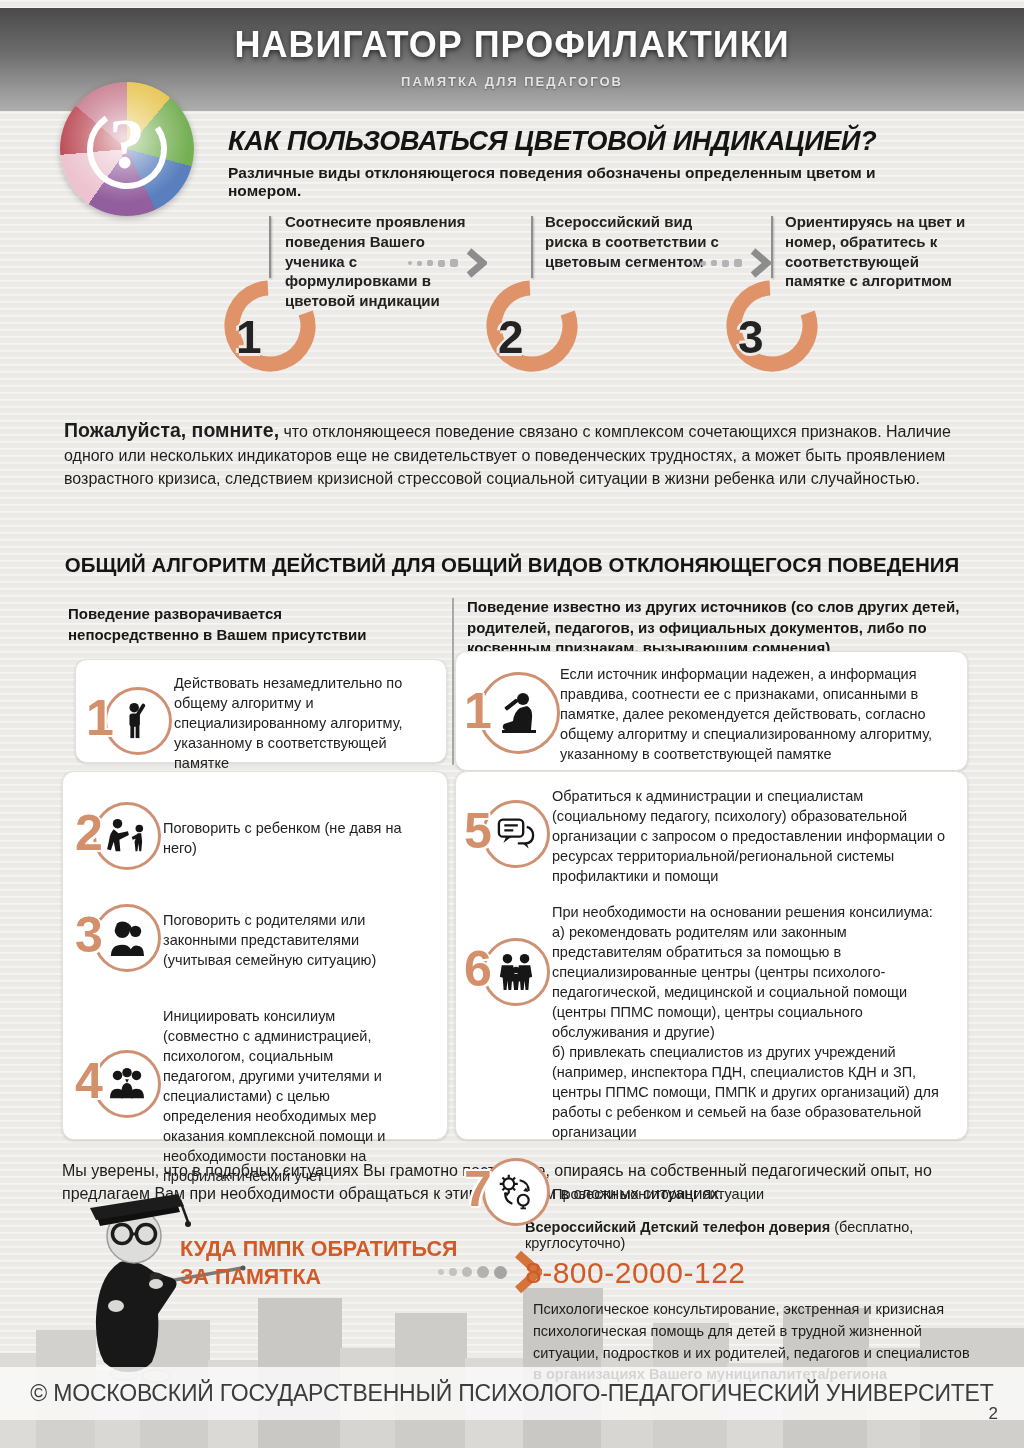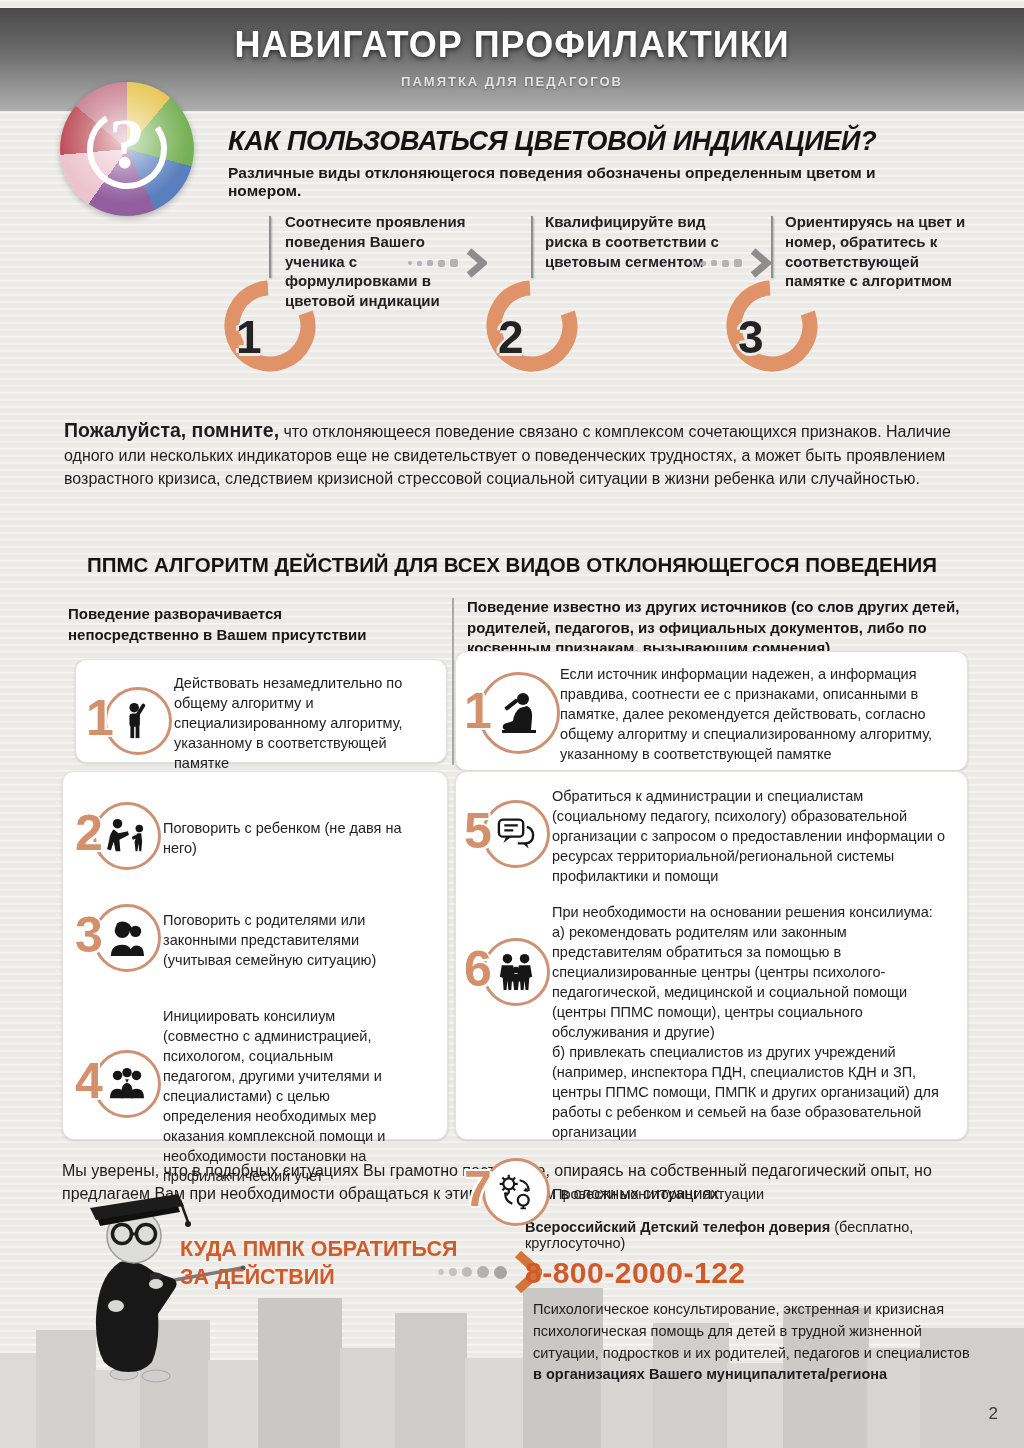--- a/index.html
+++ b/index.html
@@ -66,21 +66,21 @@
   .marker.big{flex:0 0 96px;height:92px;}
   .marker.big .mcircle{width:76px;height:76px;left:14px;top:4px;}
   .mnum{position:absolute;left:0px;top:8px;z-index:2;font-size:50px;font-weight:bold;color:#d3906a;line-height:1;
     text-shadow:2px 0 0 #fff,-2px 0 0 #fff,0 2px 0 #fff,0 -2px 0 #fff,2px 2px 0 #fff,-2px -2px 0 #fff;}
   .marker.big .mnum{top:18px;}
   
   .closing{position:absolute;left:62px;top:1144px;width:912px;font-size:16px;color:#1d1d1d;line-height:1.42;}
   .help-hdr{position:absolute;left:180px;top:1236px;font-size:21.5px;font-weight:bold;color:#d15b28;line-height:1.3;}
   .hotline{position:absolute;left:525px;top:1219px;width:448px;}
   .hotline .ln1{font-size:14.5px;color:#1c1c1c;}
-  .hotline .phone{margin-top:5px;font-size:30px;font-weight:bold;color:#d15b28;letter-spacing:.5px;}
+  .hotline .phone{margin-top:5px;font-size:30px;font-weight:normal;color:#d15b28;letter-spacing:.5px;}
   .hotline .desc{margin-top:9px;font-size:14.5px;color:#1d1d1d;line-height:1.5;margin-left:8px;}
   .figure{position:absolute;left:52px;top:1188px;}
   
   .skyline{position:absolute;left:0;bottom:0;width:1024px;height:170px;}
   .bld{position:absolute;bottom:0;}
   .bld.win{background-image:
       repeating-linear-gradient(90deg, rgba(110,110,108,.22) 0 7px, rgba(0,0,0,0) 7px 16px),
       repeating-linear-gradient(0deg, rgba(110,110,108,.22) 0 6px, rgba(0,0,0,0) 6px 14px);}
   .foot-band{position:absolute;left:0;top:1367px;width:1024px;height:53px;
     background:rgba(253,253,252,.82);display:flex;align-items:center;justify-content:center;}
@@ -121,21 +121,21 @@
     <i style="width:4px;height:4px;"></i>
       <i style="width:5px;height:5px;"></i>
       <i style="width:6px;height:6px;"></i>
       <i style="width:7px;height:7px;"></i>
       <i style="width:8px;height:8px;"></i>
     <svg width="22" height="30" viewBox="0 0 22 30">
         <path d="M4 3 L18 15 L4 27" fill="none" stroke="#8d8d8d" stroke-width="7" stroke-linecap="butt"></path>
       </svg>
   </div>
 
-  <div class="step-text" style="left:545px;top:212px;width:175px;">Квалифицируйте вид риска в соответствии с цветовым сегментом</div>
+  <div class="step-text" style="left:545px;top:212px;width:175px;">Всероссийский вид риска в соответствии с цветовым сегментом</div>
   <div class="step-line" style="left:531px;top:216px;height:62px;"></div>
   <div class="step-ring" style="left:482px;top:276px;">
     <svg viewBox="0 0 100 100">
         <circle cx="50" cy="50" r="38" fill="none" stroke="#e09268" stroke-width="15" stroke-dasharray="190 49" transform="rotate(-20 50 50)"></circle>
       </svg>
     <span class="step-num">2</span>
   </div>
 
   <div class="dash-arrow" style="left:692px;top:248px;">
     <i style="width:4px;height:4px;"></i>
@@ -152,21 +152,21 @@
   <div class="step-line" style="left:771px;top:216px;height:62px;"></div>
   <div class="step-ring" style="left:722px;top:276px;">
     <svg viewBox="0 0 100 100">
         <circle cx="50" cy="50" r="38" fill="none" stroke="#e09268" stroke-width="15" stroke-dasharray="190 49" transform="rotate(-20 50 50)"></circle>
       </svg>
     <span class="step-num">3</span>
   </div>
 
   <p class="reminder"><b>Пожалуйста, помните,</b><span> что отклоняющееся поведение связано с комплексом сочетающихся признаков. Наличие одного или нескольких индикаторов еще не свидетельствует о поведенческих трудностях, а может быть проявлением возрастного кризиса, следствием кризисной стрессовой социальной ситуации в жизни ребенка или случайностью.</span></p>
 
-  <h2 class="algo-title">ППМС АЛГОРИТМ ДЕЙСТВИЙ ДЛЯ ВСЕХ ВИДОВ ОТКЛОНЯЮЩЕГОСЯ ПОВЕДЕНИЯ</h2>
+  <h2 class="algo-title">ОБЩИЙ АЛГОРИТМ ДЕЙСТВИЙ ДЛЯ ОБЩИЙ ВИДОВ ОТКЛОНЯЮЩЕГОСЯ ПОВЕДЕНИЯ</h2>
   <div class="col-hdr l">Поведение разворачивается непосредственно в Вашем присутствии</div>
   <div class="col-hdr r">Поведение известно из других источников (со слов других детей, родителей, педагогов, из официальных документов, либо по косвенным признакам, вызывающим сомнения)</div>
   <div class="vdiv"></div>
 
   <div class="card l1">
     <div class="row vc">
       <div class="marker">
         <span class="mnum">1</span>
         <span class="mcircle">
             <svg width="38" height="40" viewBox="0 0 40 42" fill="#161616">
@@ -337,35 +337,38 @@
     <circle cx="94" cy="46" r="9.5" fill="none" stroke="#1c1c1c" stroke-width="3.5"></circle>
     <line x1="79" y1="46" x2="85" y2="46" stroke="#1c1c1c" stroke-width="3"></line>
     <polygon points="44,26 124,12 128,24 48,38" fill="#101010"></polygon>
     <polygon points="38,20 126,6 132,18 44,32" fill="#1c1c1c"></polygon>
     <line x1="128" y1="12" x2="136" y2="34" stroke="#1c1c1c" stroke-width="2.5"></line>
     <circle cx="136" cy="36" r="3" fill="#1c1c1c"></circle>
   </svg>
 
   <div class="help-hdr">
     <div>КУДА ПМПК ОБРАТИТЬСЯ</div>
-    <div>ЗА ДЕЙСТВИЙ</div>
+    <div>ЗА ПАМЯТКА</div>
   </div>
 
   <div class="dash-arrow" style="left:438px;top:1250px;">
     <i style="width:6px;height:6px;border-radius:50%;background:#c7c7c5;"></i>
     <i style="width:8px;height:8px;border-radius:50%;background:#c2c2c0;"></i>
     <i style="width:10px;height:10px;border-radius:50%;background:#bcbcba;"></i>
     <i style="width:12px;height:12px;border-radius:50%;background:#b2b2b0;"></i>
     <i style="width:13px;height:13px;border-radius:50%;background:#a5a5a3;"></i>
     <svg width="28" height="44" viewBox="0 0 28 44">
         <path d="M4 4 L24 22 L4 40" fill="none" stroke="#d4733a" stroke-width="9"></path>
       </svg>
   </div>
 
   <div class="hotline">
     <div class="ln1"><b>Всероссийский Детский телефон доверия</b><span> (бесплатно, круглосуточно)</span></div>
     <div class="phone">8-800-2000-122</div>
     <div class="desc"><span>Психологическое консультирование, экстренная и кризисная психологическая помощь для детей в трудной жизненной ситуации, подростков и их родителей, педагогов и специалистов </span><b>в организациях Вашего муниципалитета/региона</b></div>
   </div>
 
+  <div class="foot-band">
+    <span>© МОСКОВСКИЙ ГОСУДАРСТВЕННЫЙ ПСИХОЛОГО-ПЕДАГОГИЧЕСКИЙ УНИВЕРСИТЕТ</span>
+  </div>
   <div class="pagenum">2</div>
 
 </div>
 
 </body></html>

